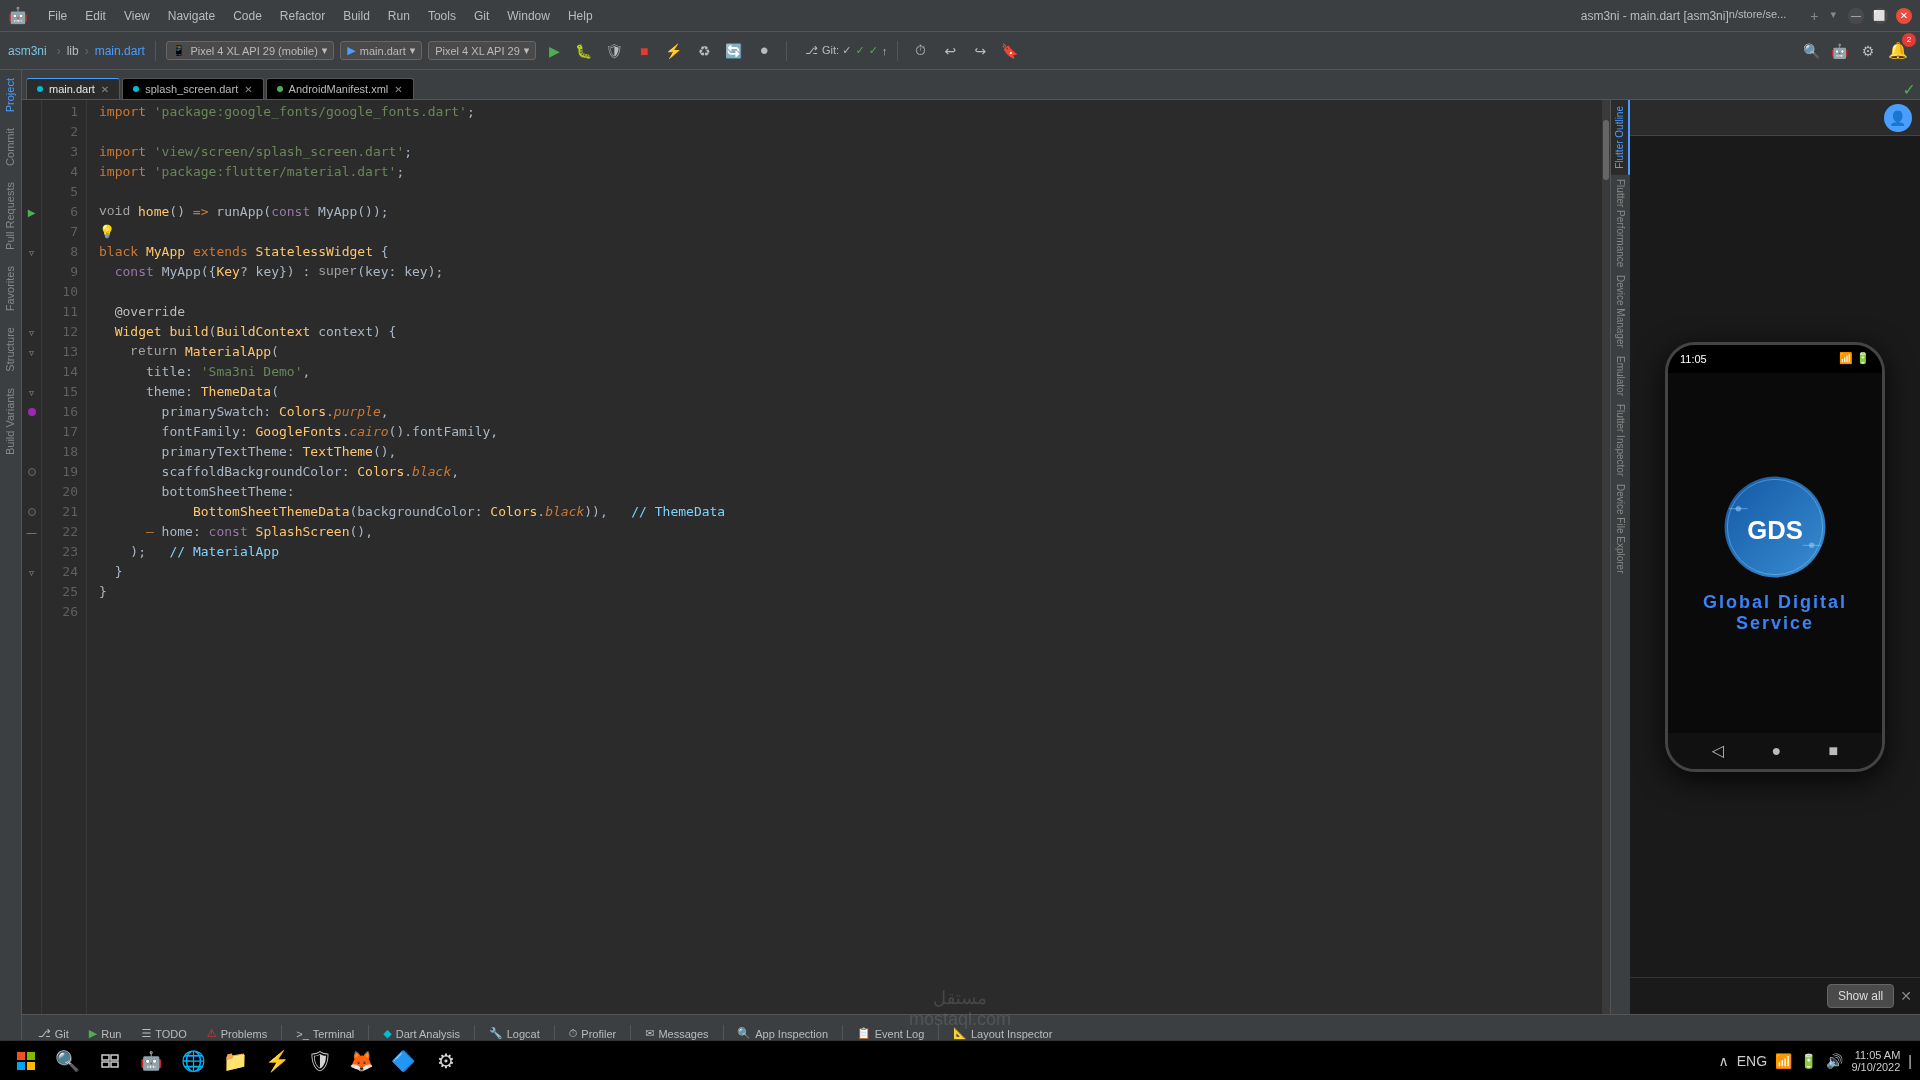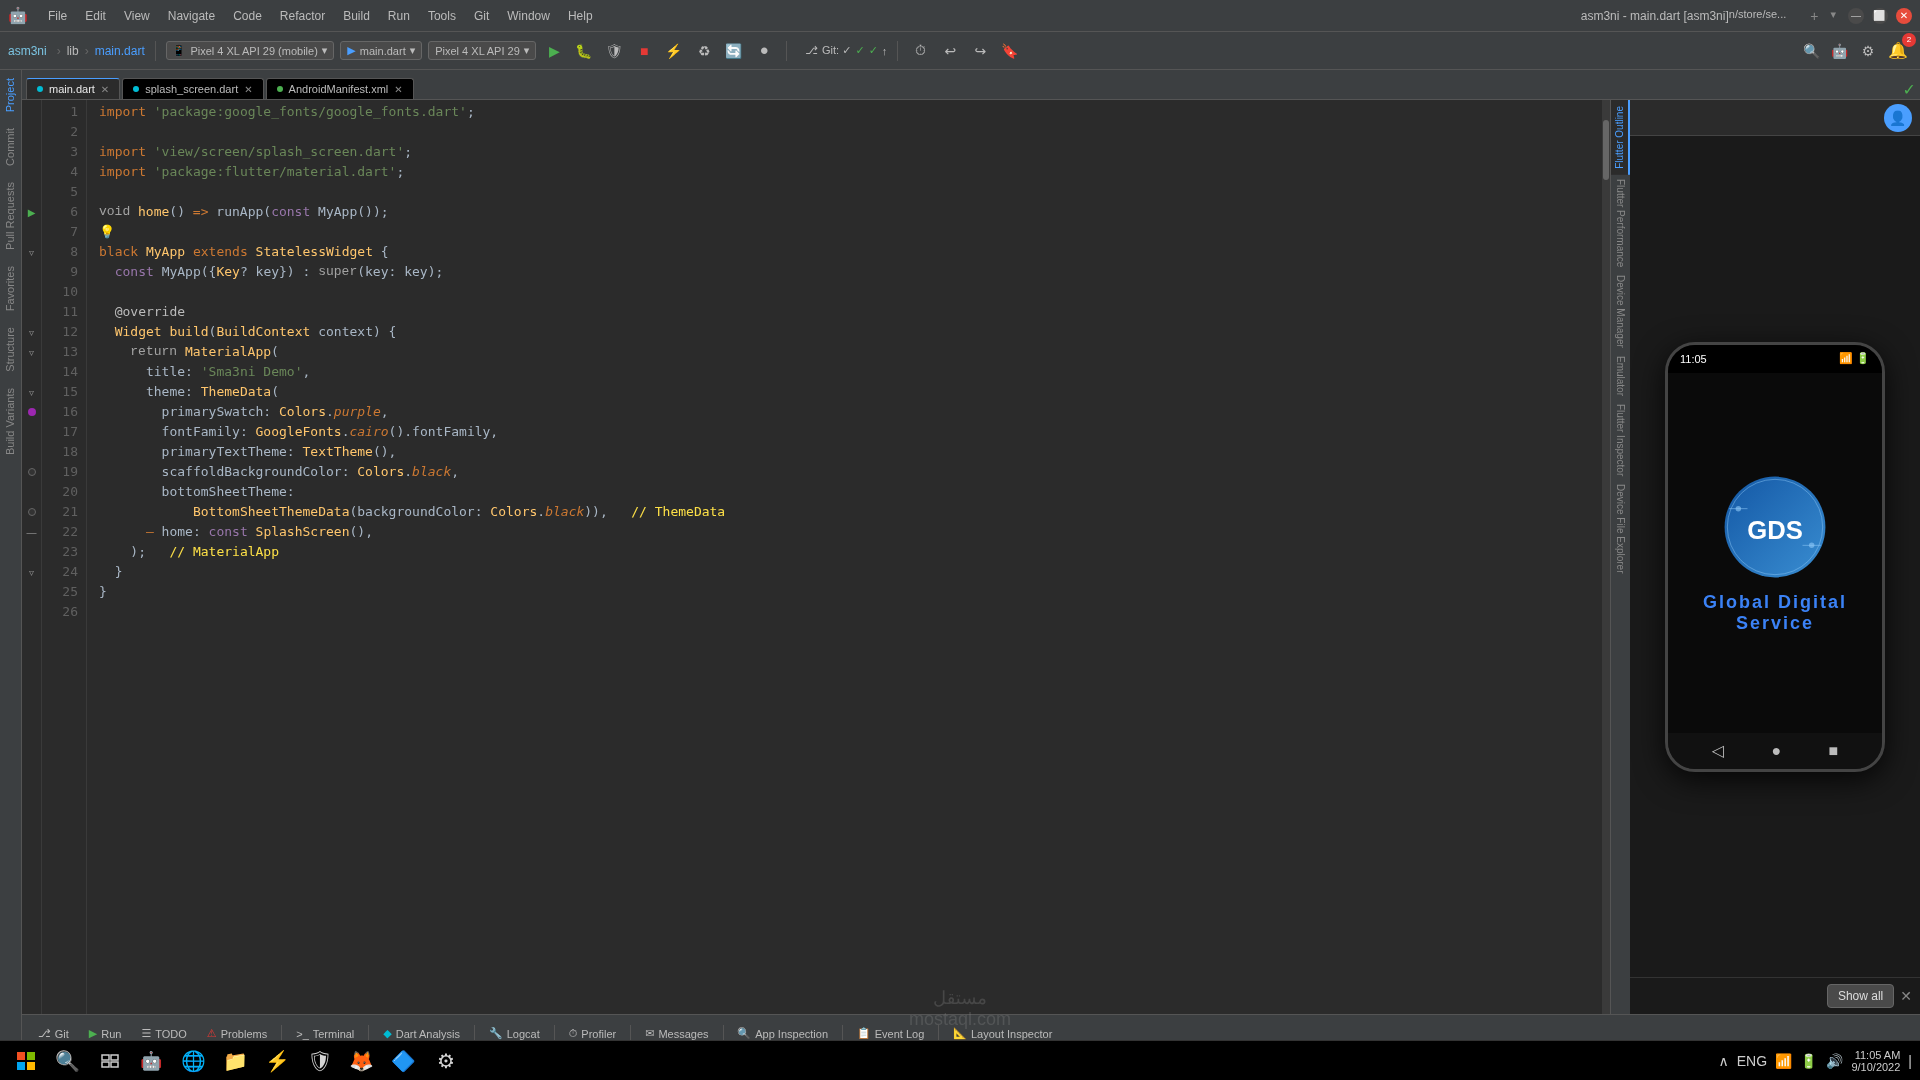--- a/index.html
+++ b/index.html
@@ -147,21 +147,21 @@
     .kw-keyword { color: #a3a3a3; font-family: Liberation Mono, monospace; }
     .kw-class { color: #cc7832; }
     .kw-string { color: #6a8759; }
     .kw-import { color: #cc7832; }
     .kw-annotation { color: #bbb; }
     .kw-classname { color: #ffc66d; }
     .kw-extends { color: #cc7832; }
     .kw-method { color: #ffc66d; }
     .kw-italic { font-style: italic; color: #cc7832; }
     .kw-const { color: #9876aa; }
-    .kw-comment { color: #fde047; }
+    .kw-comment { color: #7dd3fc; }
     .kw-arrow { color: #cc7832; }
 
     
     .gutter {
       width: 20px;
       background: #2b2b2b;
       padding-top: 2px;
       border-right: 1px solid #3a3a3a;
     }
     .gutter-item { height: 20px; display: flex; align-items: center; justify-content: center; }

